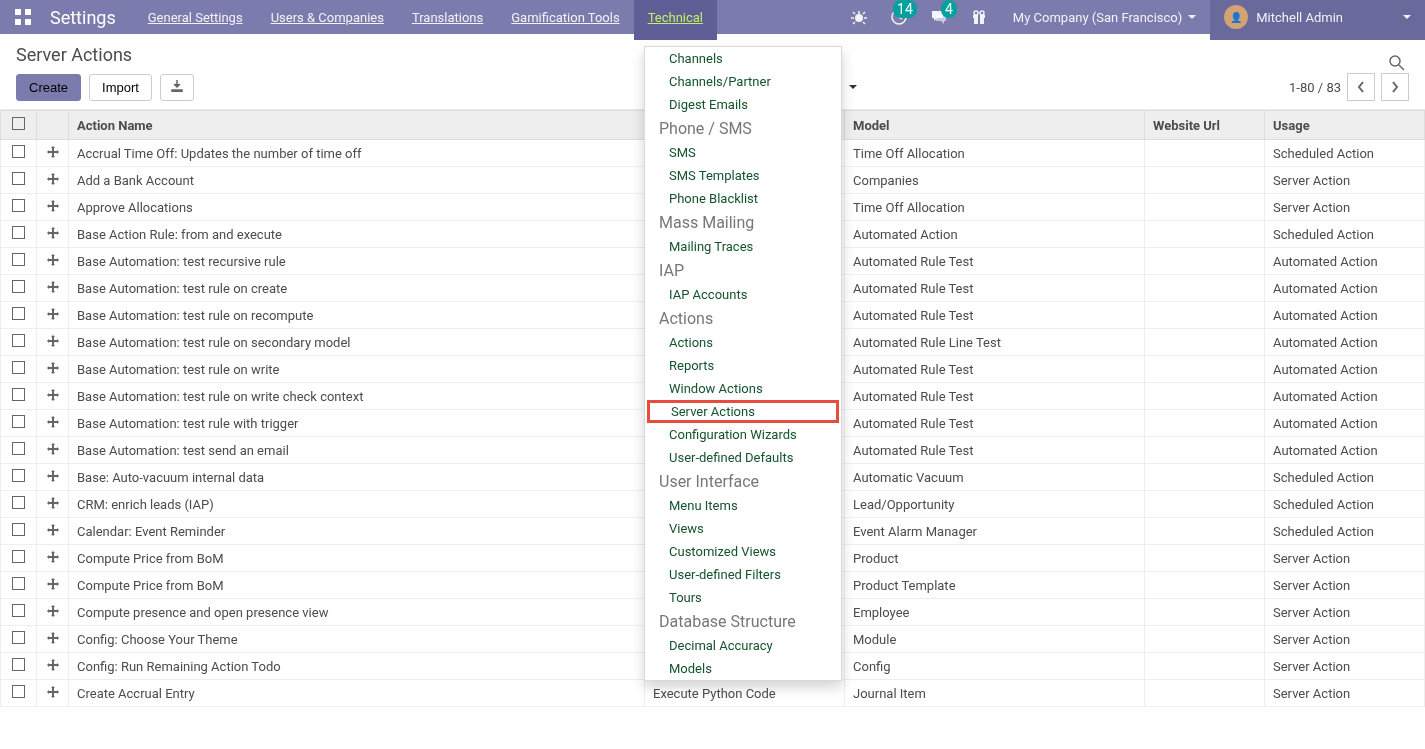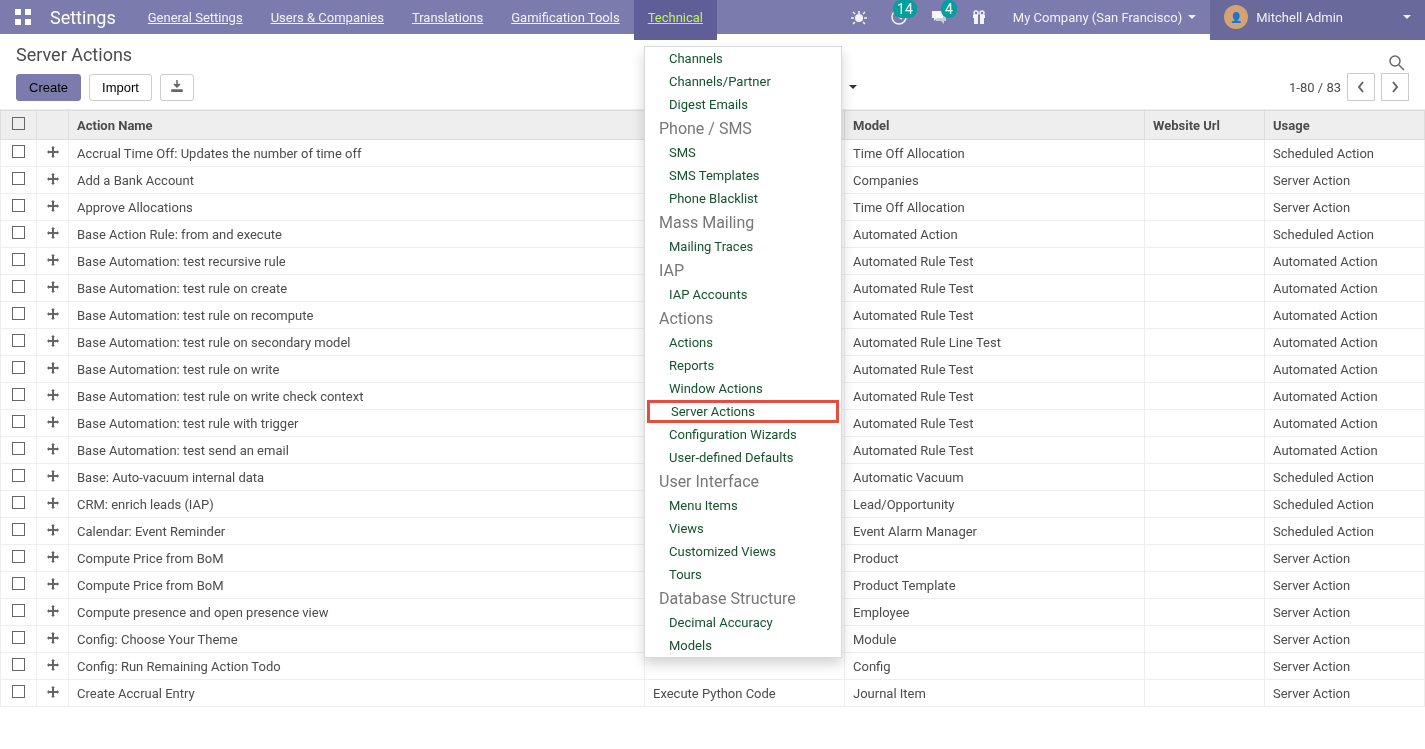--- a/index.html
+++ b/index.html
@@ -450,17 +450,18 @@
     <div class="dropdown-item">Actions</div>
     <div class="dropdown-item">Reports</div>
     <div class="dropdown-item">Window Actions</div>
     <div class="dropdown-item highlight">Server Actions</div>
     <div class="dropdown-item">Configuration Wizards</div>
     <div class="dropdown-item">User-defined Defaults</div>
     <div class="dropdown-header">User Interface</div>
     <div class="dropdown-item">Menu Items</div>
     <div class="dropdown-item">Views</div>
     <div class="dropdown-item">Customized Views</div>
+    <div class="dropdown-item">User-defined Filters</div>
     <div class="dropdown-item">Tours</div>
     <div class="dropdown-header">Database Structure</div>
     <div class="dropdown-item">Decimal Accuracy</div>
     <div class="dropdown-item">Models</div>
   </div>
 
 </body></html>

